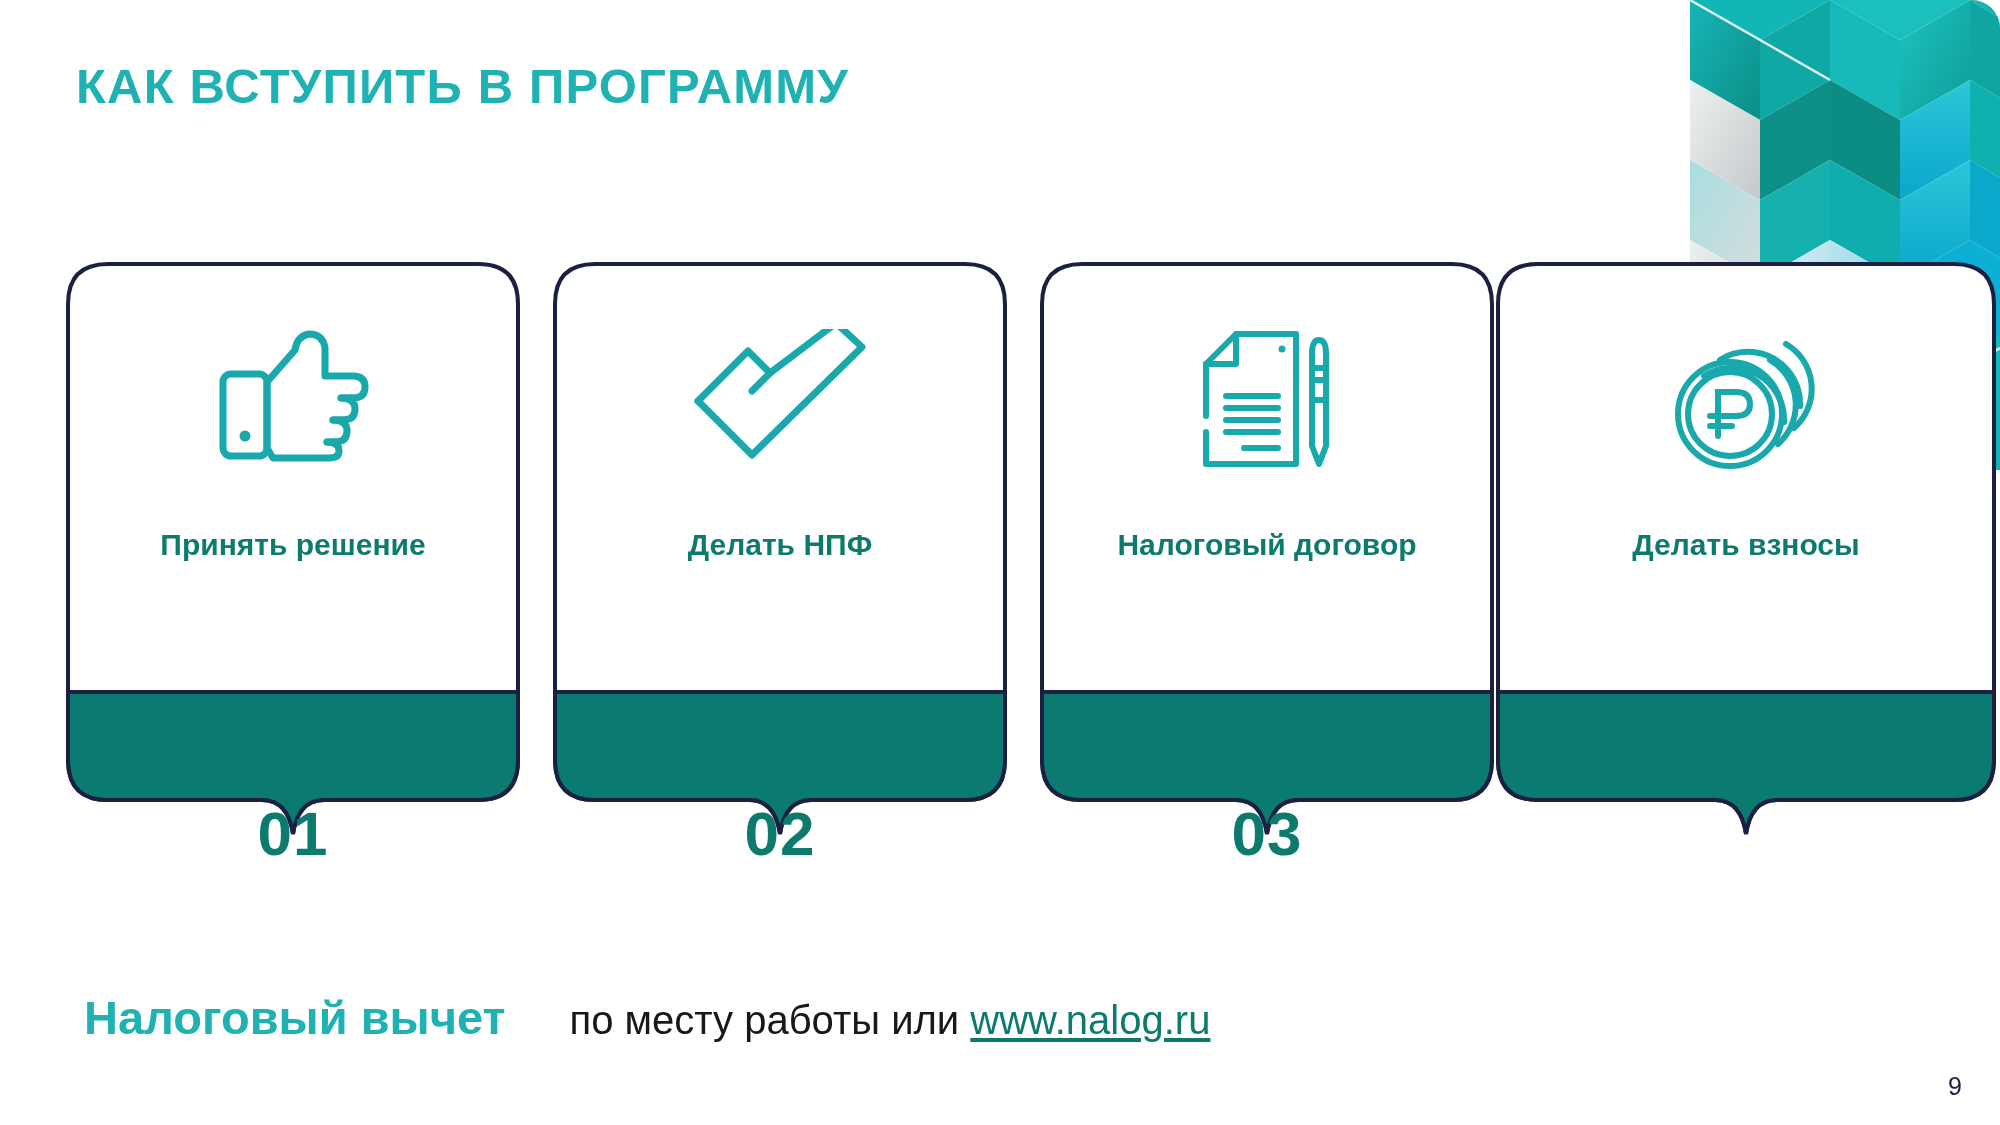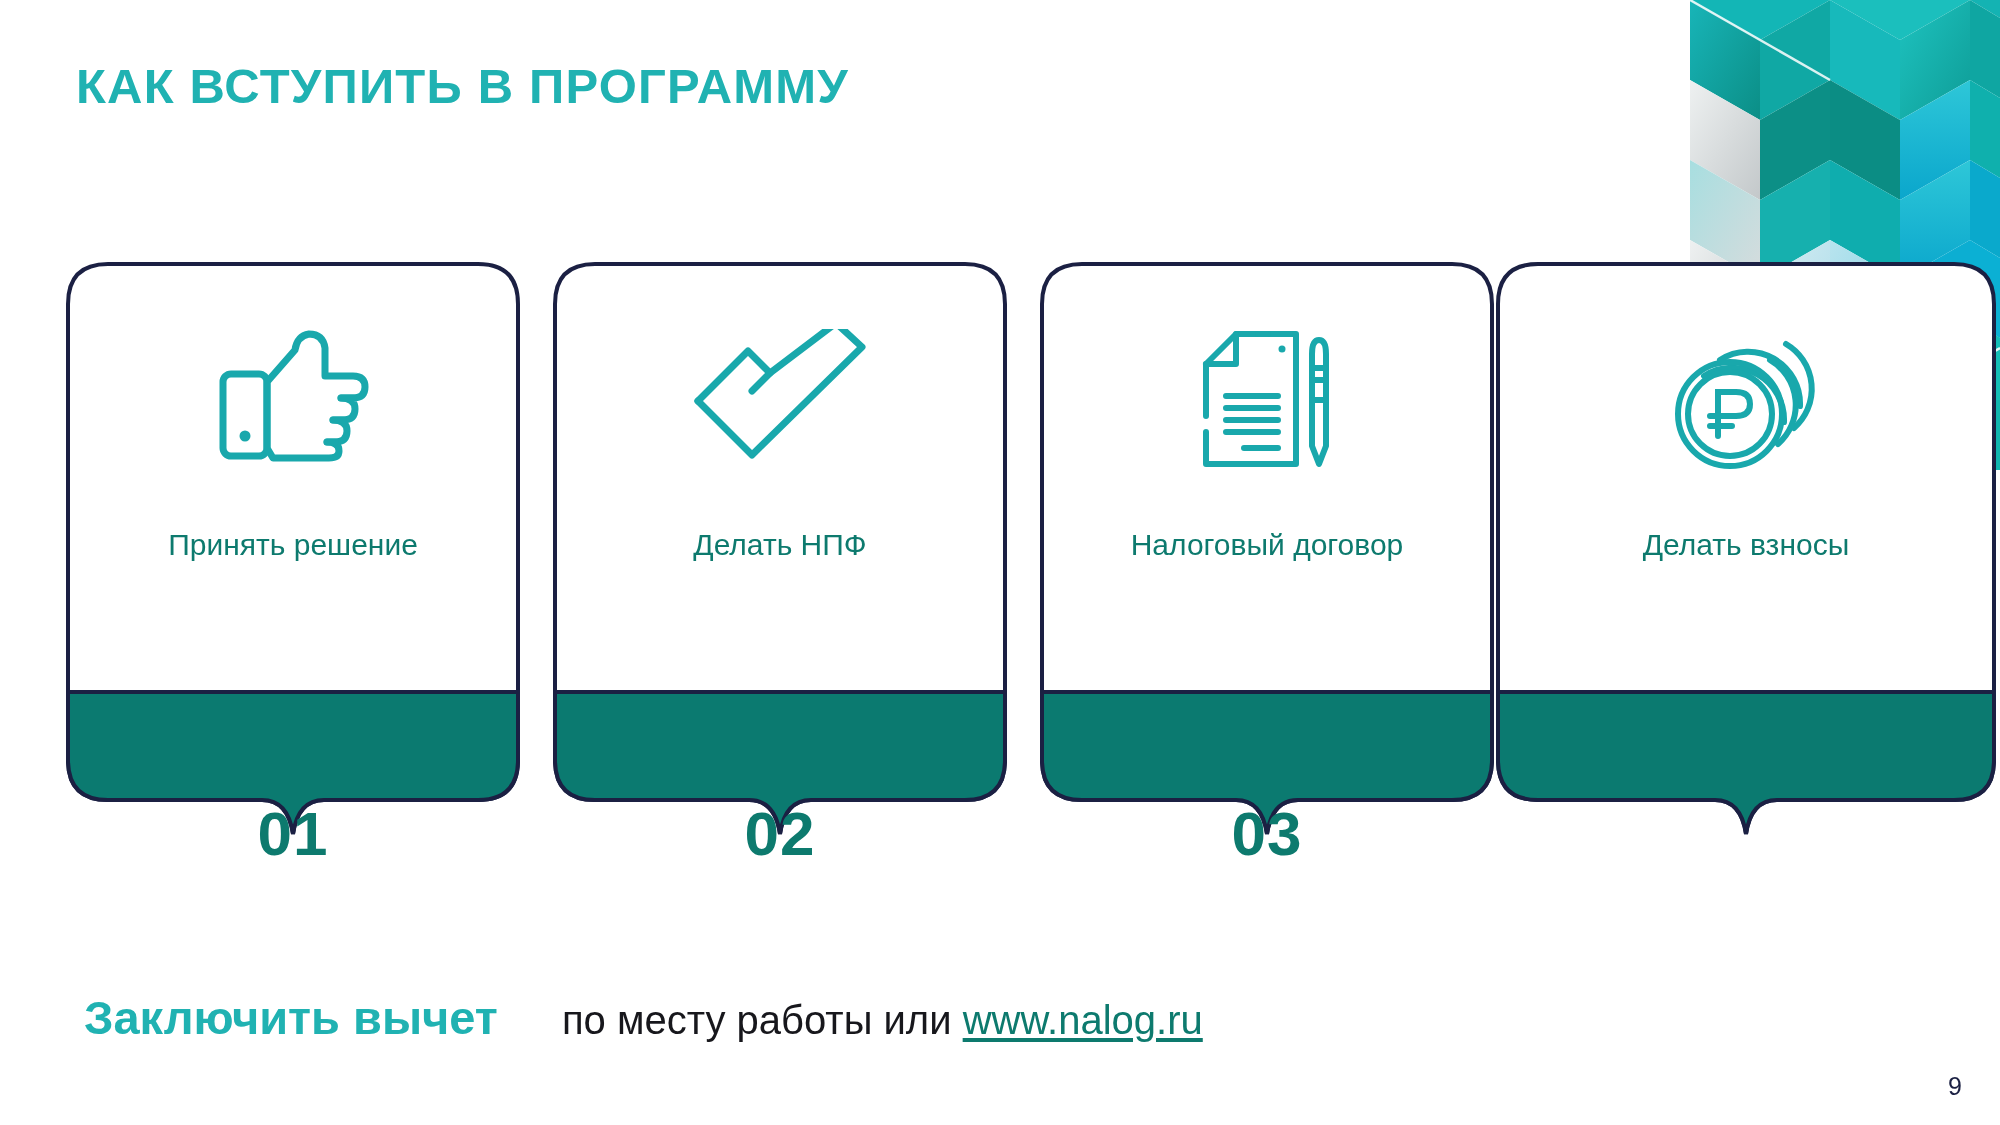--- a/index.html
+++ b/index.html
@@ -7,20 +7,21 @@
     padding: 0;
     background: #ffffff;
   }
   .slide {
     position: relative;
     width: 2000px;
     height: 1125px;
     background: #ffffff;
     overflow: hidden;
     font-family: "Liberation Sans", "DejaVu Sans", sans-serif;
+    border-radius: 28px;
   }
 
   
   .deco {
     position: absolute;
     top: 0;
     right: 0;
     width: 420px;
     height: 470px;
     pointer-events: none;
@@ -75,21 +76,21 @@
     align-items: center;
     justify-content: center;
   }
   .card-label {
     position: absolute;
     left: 0;
     right: 0;
     top: 270px;
     text-align: center;
     font-size: 30px;
-    font-weight: normal;
+    font-weight: bold;
     color: #0d7a6e;
     white-space: nowrap;
   }
   .card-number {
     position: absolute;
     left: 0;
     right: 0;
     top: 540px;
     text-align: center;
     font-size: 62px;
@@ -320,21 +321,21 @@
           <circle cx="64" cy="90" r="42"></circle>
           <path d="M52 112 L52 68 L70 68 Q84 68 84 80 Q84 92 70 92 L44 92 M44 102 L66 102"></path>
         </svg>
       </div>
       <div class="card-label">Делать взносы</div>
     </div>
 
   </div>
 
   <div class="bottom-row">
-    <span class="bottom-headline">Заключить вычет</span>
+    <span class="bottom-headline">Налоговый вычет</span>
     <span class="bottom-note">
       <span>по месту работы или</span>
       <span class="bottom-link">www.nalog.ru</span>
     </span>
   </div>
 
   <div class="page-number">9</div>
 
 </div>
 

